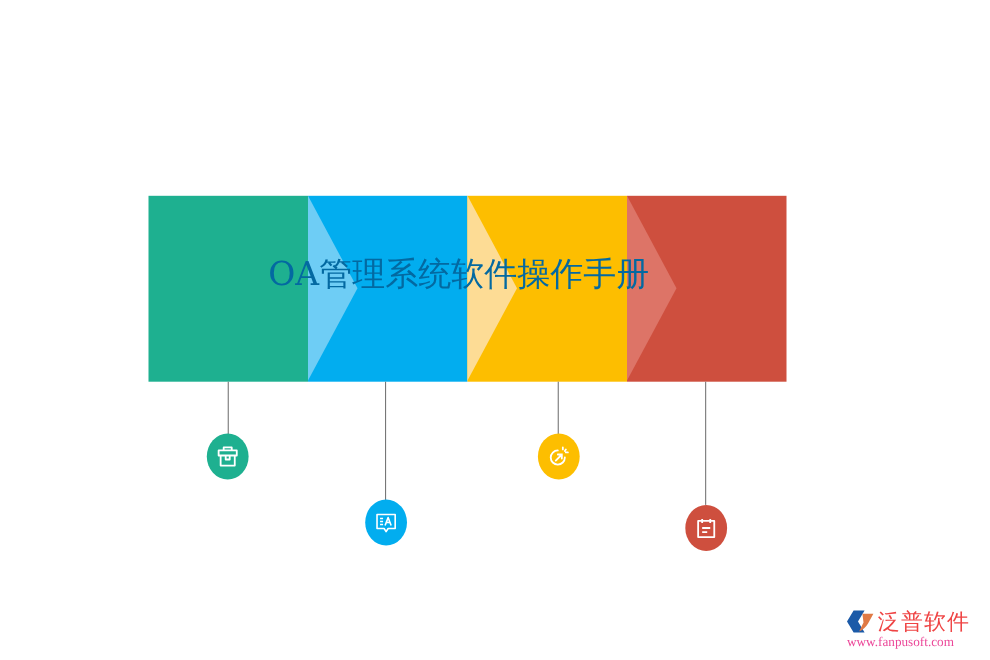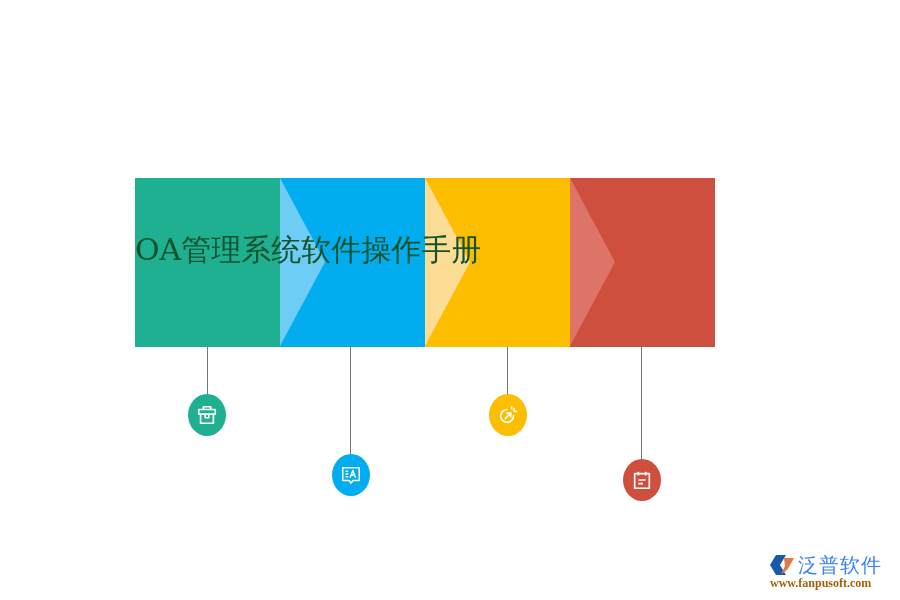--- a/index.html
+++ b/index.html
@@ -6,33 +6,33 @@
     body {
       width: 900px; height: 600px; background: #ffffff; position: relative; overflow: hidden;
       font-family: "DejaVu Serif", "Liberation Serif", serif;
     }
     .band { position: absolute; left: 135px; top: 178px; width: 580px; height: 169px; }
     .block { position: absolute; top: 0; height: 169px; width: 145px; }
     .tri { position: absolute; top: 0; left: 0; width: 0; height: 0;
       border-top: 84.5px solid transparent; border-bottom: 84.5px solid transparent;
       border-left-width: 45px; border-left-style: solid; }
     .title {
-      position: absolute; left: 135px; top: 228px; width: 564px; 
-      font-size: 30px; line-height: 44px; color: #14532d; letter-spacing: 0px;
+      position: absolute; left: 135px; top: 228px; width: 564px; text-align: center;
+      font-size: 30px; line-height: 44px; color: #0369a1; letter-spacing: 0px;
     }
     .title div { white-space: nowrap; }
     .stem { position: absolute; width: 1px; background: #777777; }
     .node { position: absolute; width: 38px; height: 42px; border-radius: 50%;
       display: flex; align-items: center; justify-content: center; }
     .node svg { width: 22px; height: 22px; }
     .logo { position: absolute; left: 768px; top: 552px; width: 126px; height: 44px; }
     .logo-cn { position: absolute; left: 30px; top: 0; font-family: Liberation Mono, monospace;
-      font-size: 20px; color: #3b82f6; letter-spacing: 1px; white-space: nowrap; }
+      font-size: 20px; color: #ef4444; letter-spacing: 1px; white-space: nowrap; }
     .logo-url { position: absolute; left: 2px; top: 24px; font-family: "Liberation Serif", serif;
-      font-size: 12px; color: #a16207; white-space: nowrap; font-weight: bold; }
+      font-size: 12px; color: #ec4899; white-space: nowrap; }
     .logo-mark { position: absolute; left: 2px; top: 2px; width: 26px; height: 22px; }
   </style>
 </head>
 <body>
 
 <div class="band">
   <div class="block" style="left:0;background:#1eb090;"></div>
   <div class="block" style="left:145px;background:#02adef;">
     <div class="tri" style="border-left-color:#6ecdf5;"></div>
   </div>

